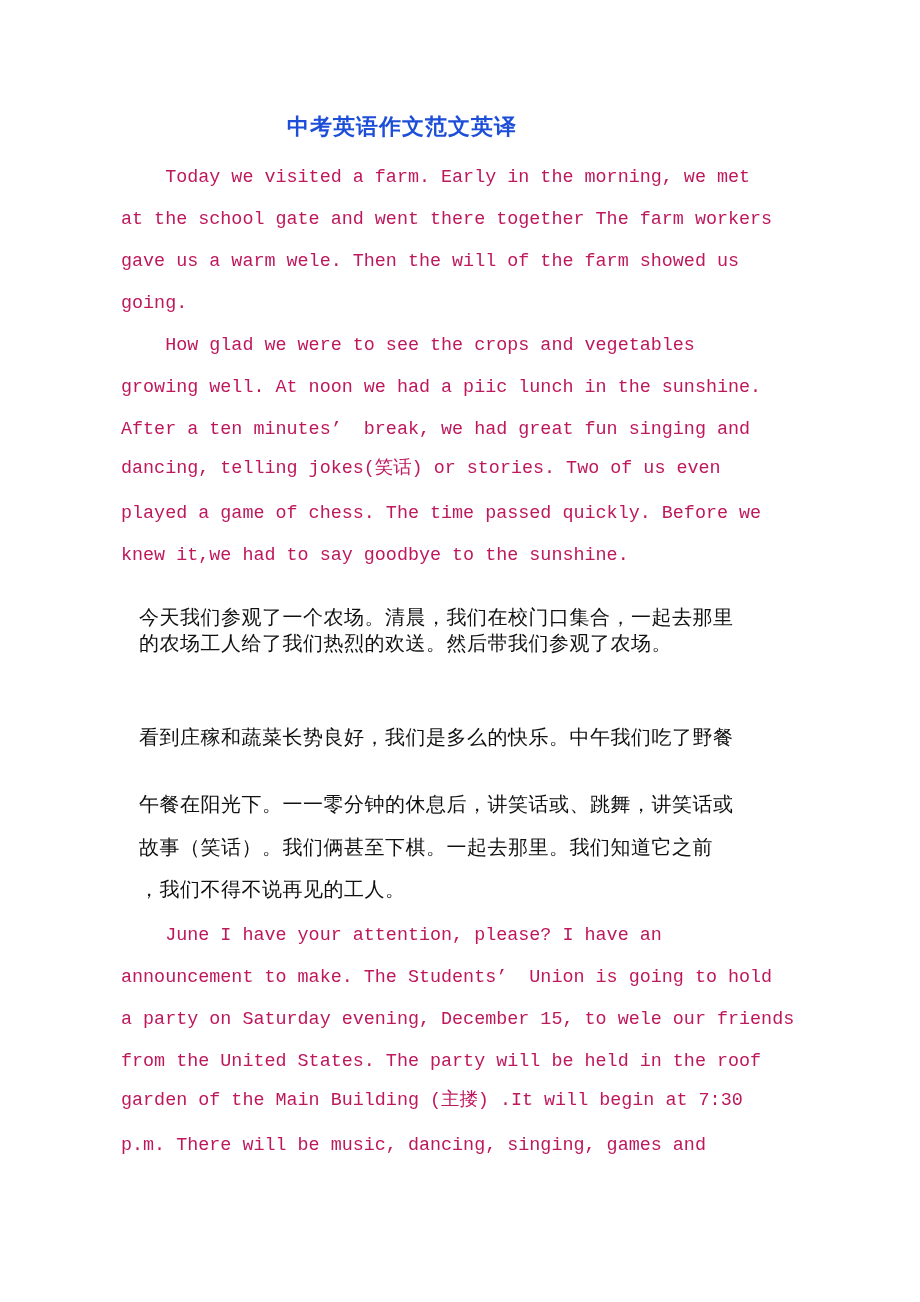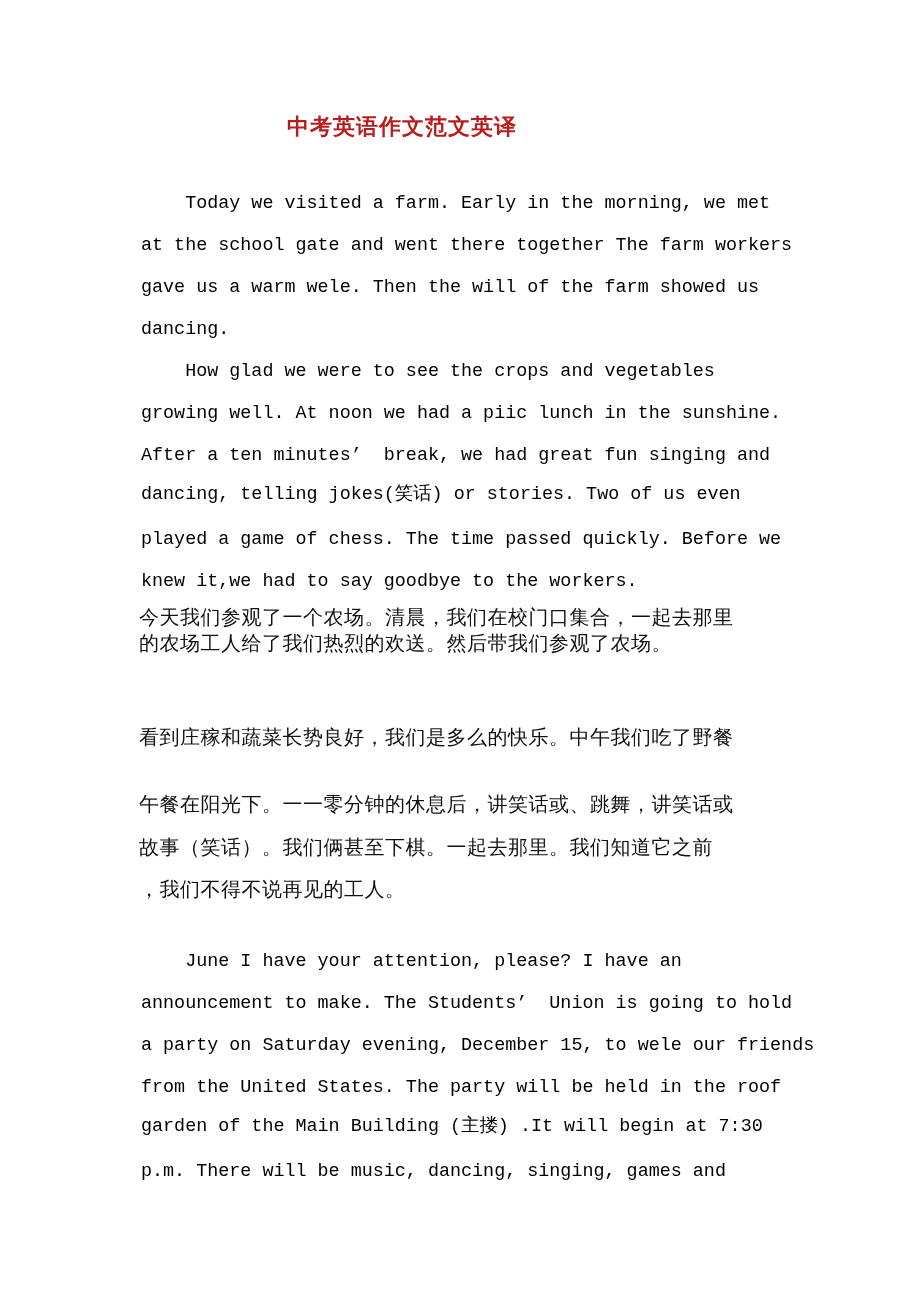--- a/index.html
+++ b/index.html
@@ -1,53 +1,53 @@
 <!DOCTYPE html>
 <html><head>
 <meta charset="utf-8">
 <style>
   html, body { margin: 0; padding: 0; background: #ffffff; }
   body { width: 920px; height: 1302px; position: relative; overflow: hidden; }
   .page { position: absolute; left: 0; top: 0; width: 920px; height: 1302px; background: #ffffff; }
   .title {
     position: absolute; left: 0; width: 804px; top: 112px; text-align: center;
-    font-family: Liberation Sans, sans-serif; font-size: 22px; font-weight: bold; color: #b91c1c;
+    font-family: Liberation Sans, sans-serif; font-size: 22px; font-weight: bold; color: #1d4ed8;
     letter-spacing: 1px;
   }
   .line {
-    position: absolute; left: 141px; white-space: pre;
+    position: absolute; left: 121px; white-space: pre;
     font-family: "Liberation Mono", "DejaVu Sans Mono", monospace;
-    font-size: 18.4px; color: #000000; line-height: 24px; margin-top: 26px;
+    font-size: 18.4px; color: #be185d; line-height: 24px;
   }
   .zh {
     position: absolute; left: 139px; white-space: pre;
     font-family: "DejaVu Sans", sans-serif; font-size: 20px; color: #111; line-height: 26px;
     letter-spacing: 0.5px;
   }
 </style>
 </head>
 <body>
 
 <div class="page">
   <div class="title">中考英语作文范文英译</div>
 
   <div>
     <div class="line" style="top:166px">    Today we visited a farm. Early in the morning, we met</div>
     <div class="line" style="top:208px">at the school gate and went there together The farm workers</div>
     <div class="line" style="top:250px">gave us a warm wele. Then the will of the farm showed us</div>
-    <div class="line" style="top:292px">dancing.</div>
+    <div class="line" style="top:292px">going.</div>
   </div>
 
   <div>
     <div class="line" style="top:334px">    How glad we were to see the crops and vegetables</div>
     <div class="line" style="top:376px">growing well. At noon we had a piic lunch in the sunshine.</div>
     <div class="line" style="top:418px">After a ten minutes’  break, we had great fun singing and</div>
     <div class="line" style="top:457px">dancing, telling jokes(笑话) or stories. Two of us even</div>
     <div class="line" style="top:502px">played a game of chess. The time passed quickly. Before we</div>
-    <div class="line" style="top:544px">knew it,we had to say goodbye to the workers.</div>
+    <div class="line" style="top:544px">knew it,we had to say goodbye to the sunshine.</div>
   </div>
 
   <div>
     <div class="zh" style="top:604px">今天我们参观了一个农场。清晨，我们在校门口集合，一起去那里</div>
     <div class="zh" style="top:630px">的农场工人给了我们热烈的欢送。然后带我们参观了农场。</div>
   </div>
 
   <div>
     <div class="zh" style="top:724px">看到庄稼和蔬菜长势良好，我们是多么的快乐。中午我们吃了野餐</div>
     <div class="zh" style="top:791px">午餐在阳光下。一一零分钟的休息后，讲笑话或、跳舞，讲笑话或</div>

